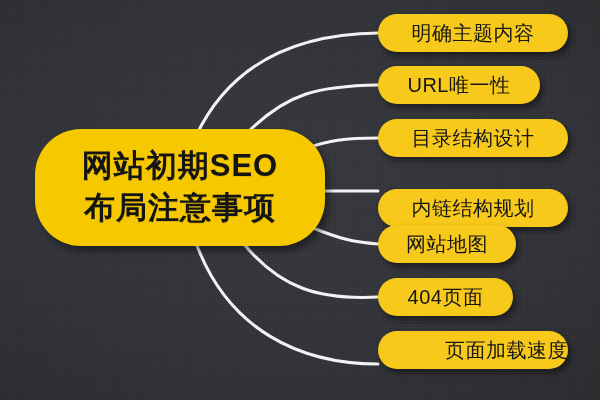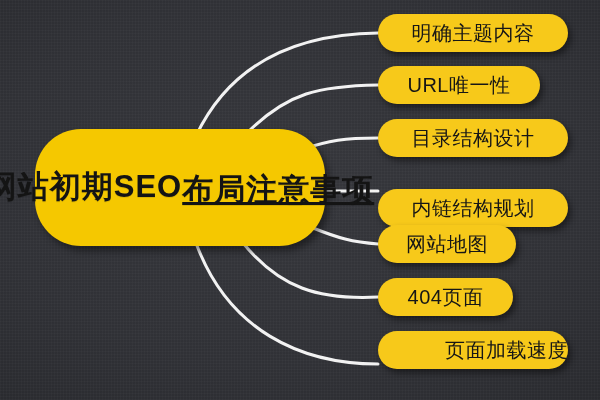--- a/index.html
+++ b/index.html
@@ -34,36 +34,36 @@
   .central-node {
     position: absolute;
     left: 35px;
     top: 129px;
     width: 290px;
     height: 117px;
     background: #f5c800;
     border-radius: 46px;
     box-shadow: 4px 5px 7px rgba(0,0,0,0.42);
     display: flex;
-    flex-direction: row;
+    flex-direction: column;
     align-items: center;
     justify-content: center;
     z-index: 5;
   }
   .central-line {
     color: #141414;
     font-size: 31px;
     font-weight: 700;
     letter-spacing: 1px;
     line-height: 1.18;
     white-space: nowrap;
     text-shadow: 0 1px 0 rgba(0,0,0,0.10);
   }
   .central-line.l1 { font-size: 31px; }
-  .central-line.l2 { font-size: 31px; margin-top: 5px; text-decoration: underline; }
+  .central-line.l2 { font-size: 31px; margin-top: 5px; }
 
   
   .pill {
     position: absolute;
     left: 378px;
     height: 38px;
     background: #f7c91a;
     border-radius: 20px;
     box-shadow: 3px 4px 6px rgba(0,0,0,0.45);
     display: flex;

